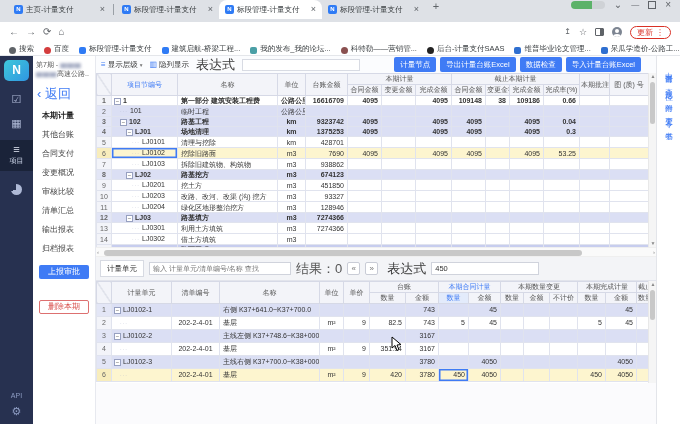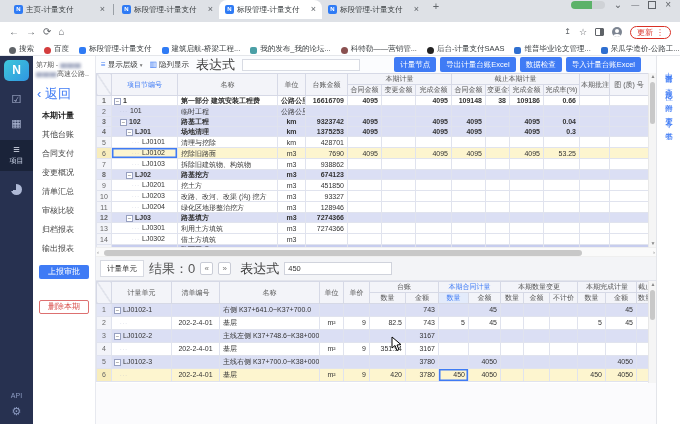--- a/index.html
+++ b/index.html
@@ -258,24 +258,24 @@
       </div>
       <div class="pback">
         <span>‹</span>
         <span>返回</span>
       </div>
       <div>
           <div class="pmi active">本期计量</div>
           <div class="pmi">其他台账</div>
           <div class="pmi">合同支付</div>
           <div class="pmi">变更概况</div>
+          <div class="pmi">审核比较</div>
           <div class="pmi">清单汇总</div>
-          <div class="pmi">审核比较</div>
+          <div class="pmi">输出报表</div>
           <div class="pmi">归档报表</div>
-          <div class="pmi">输出报表</div>
         </div>
       <div class="btnsubmit">上报审批</div>
       <div class="btndel">删除本期</div>
     </div>
 
     <div class="main">
 
       <div class="mtoolbar">
         <span class="tbitem">
           <span class="tbicon">≡</span>
@@ -587,20 +587,21 @@
       </div>
 
       <div class="hscroll">
         <span class="ha" style="left:1px">‹</span>
         <div class="hthumb"></div>
         <span class="ha" style="right:1px">›</span>
       </div>
 
       <div class="finder">
         <span class="ftab">计量单元</span>
+        <input class="fsearch" placeholder="输入 计量单元/清单编号/名称 查找" style="">
         <span class="fres">结果：0</span>
         <span class="fnav">«</span>
         <span class="fnav">»</span>
         <span class="exprlbl" style="margin-left:4px">表达式</span>
         <input class="fexpr" value="450" style="">
       </div>
 
       <div class="lgrid">
         <span><table class="grid">
               <colgroup>

